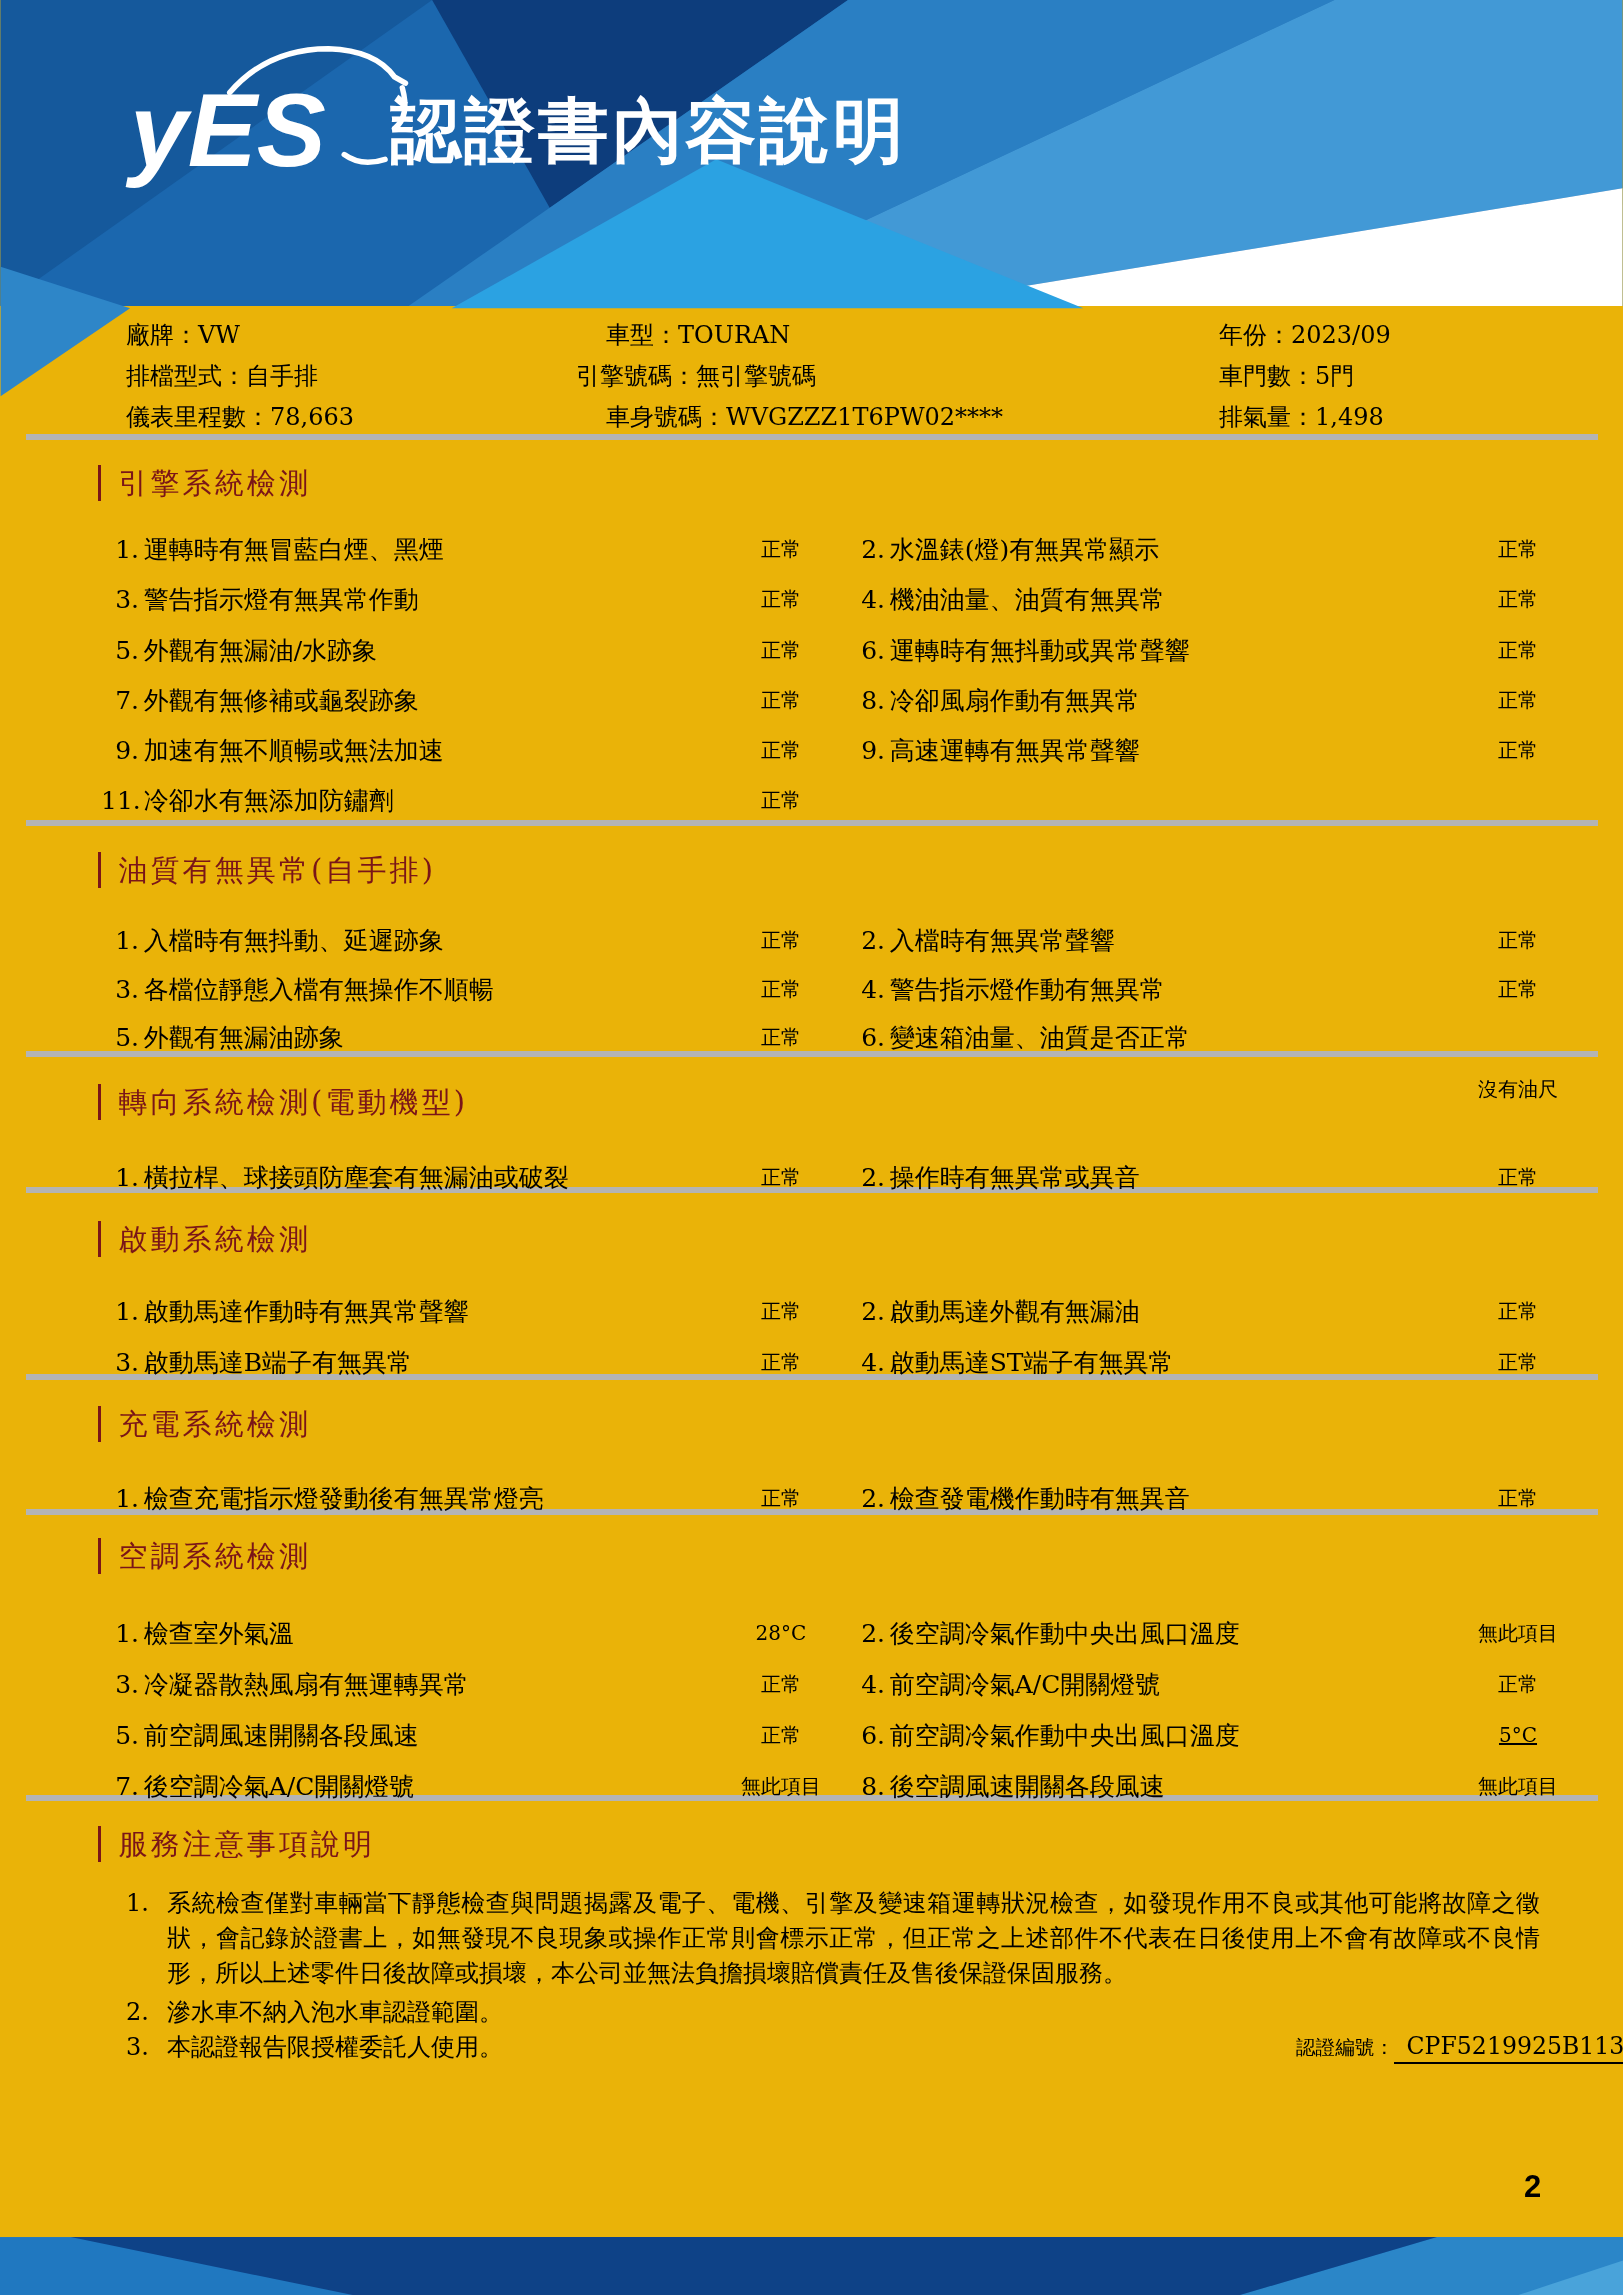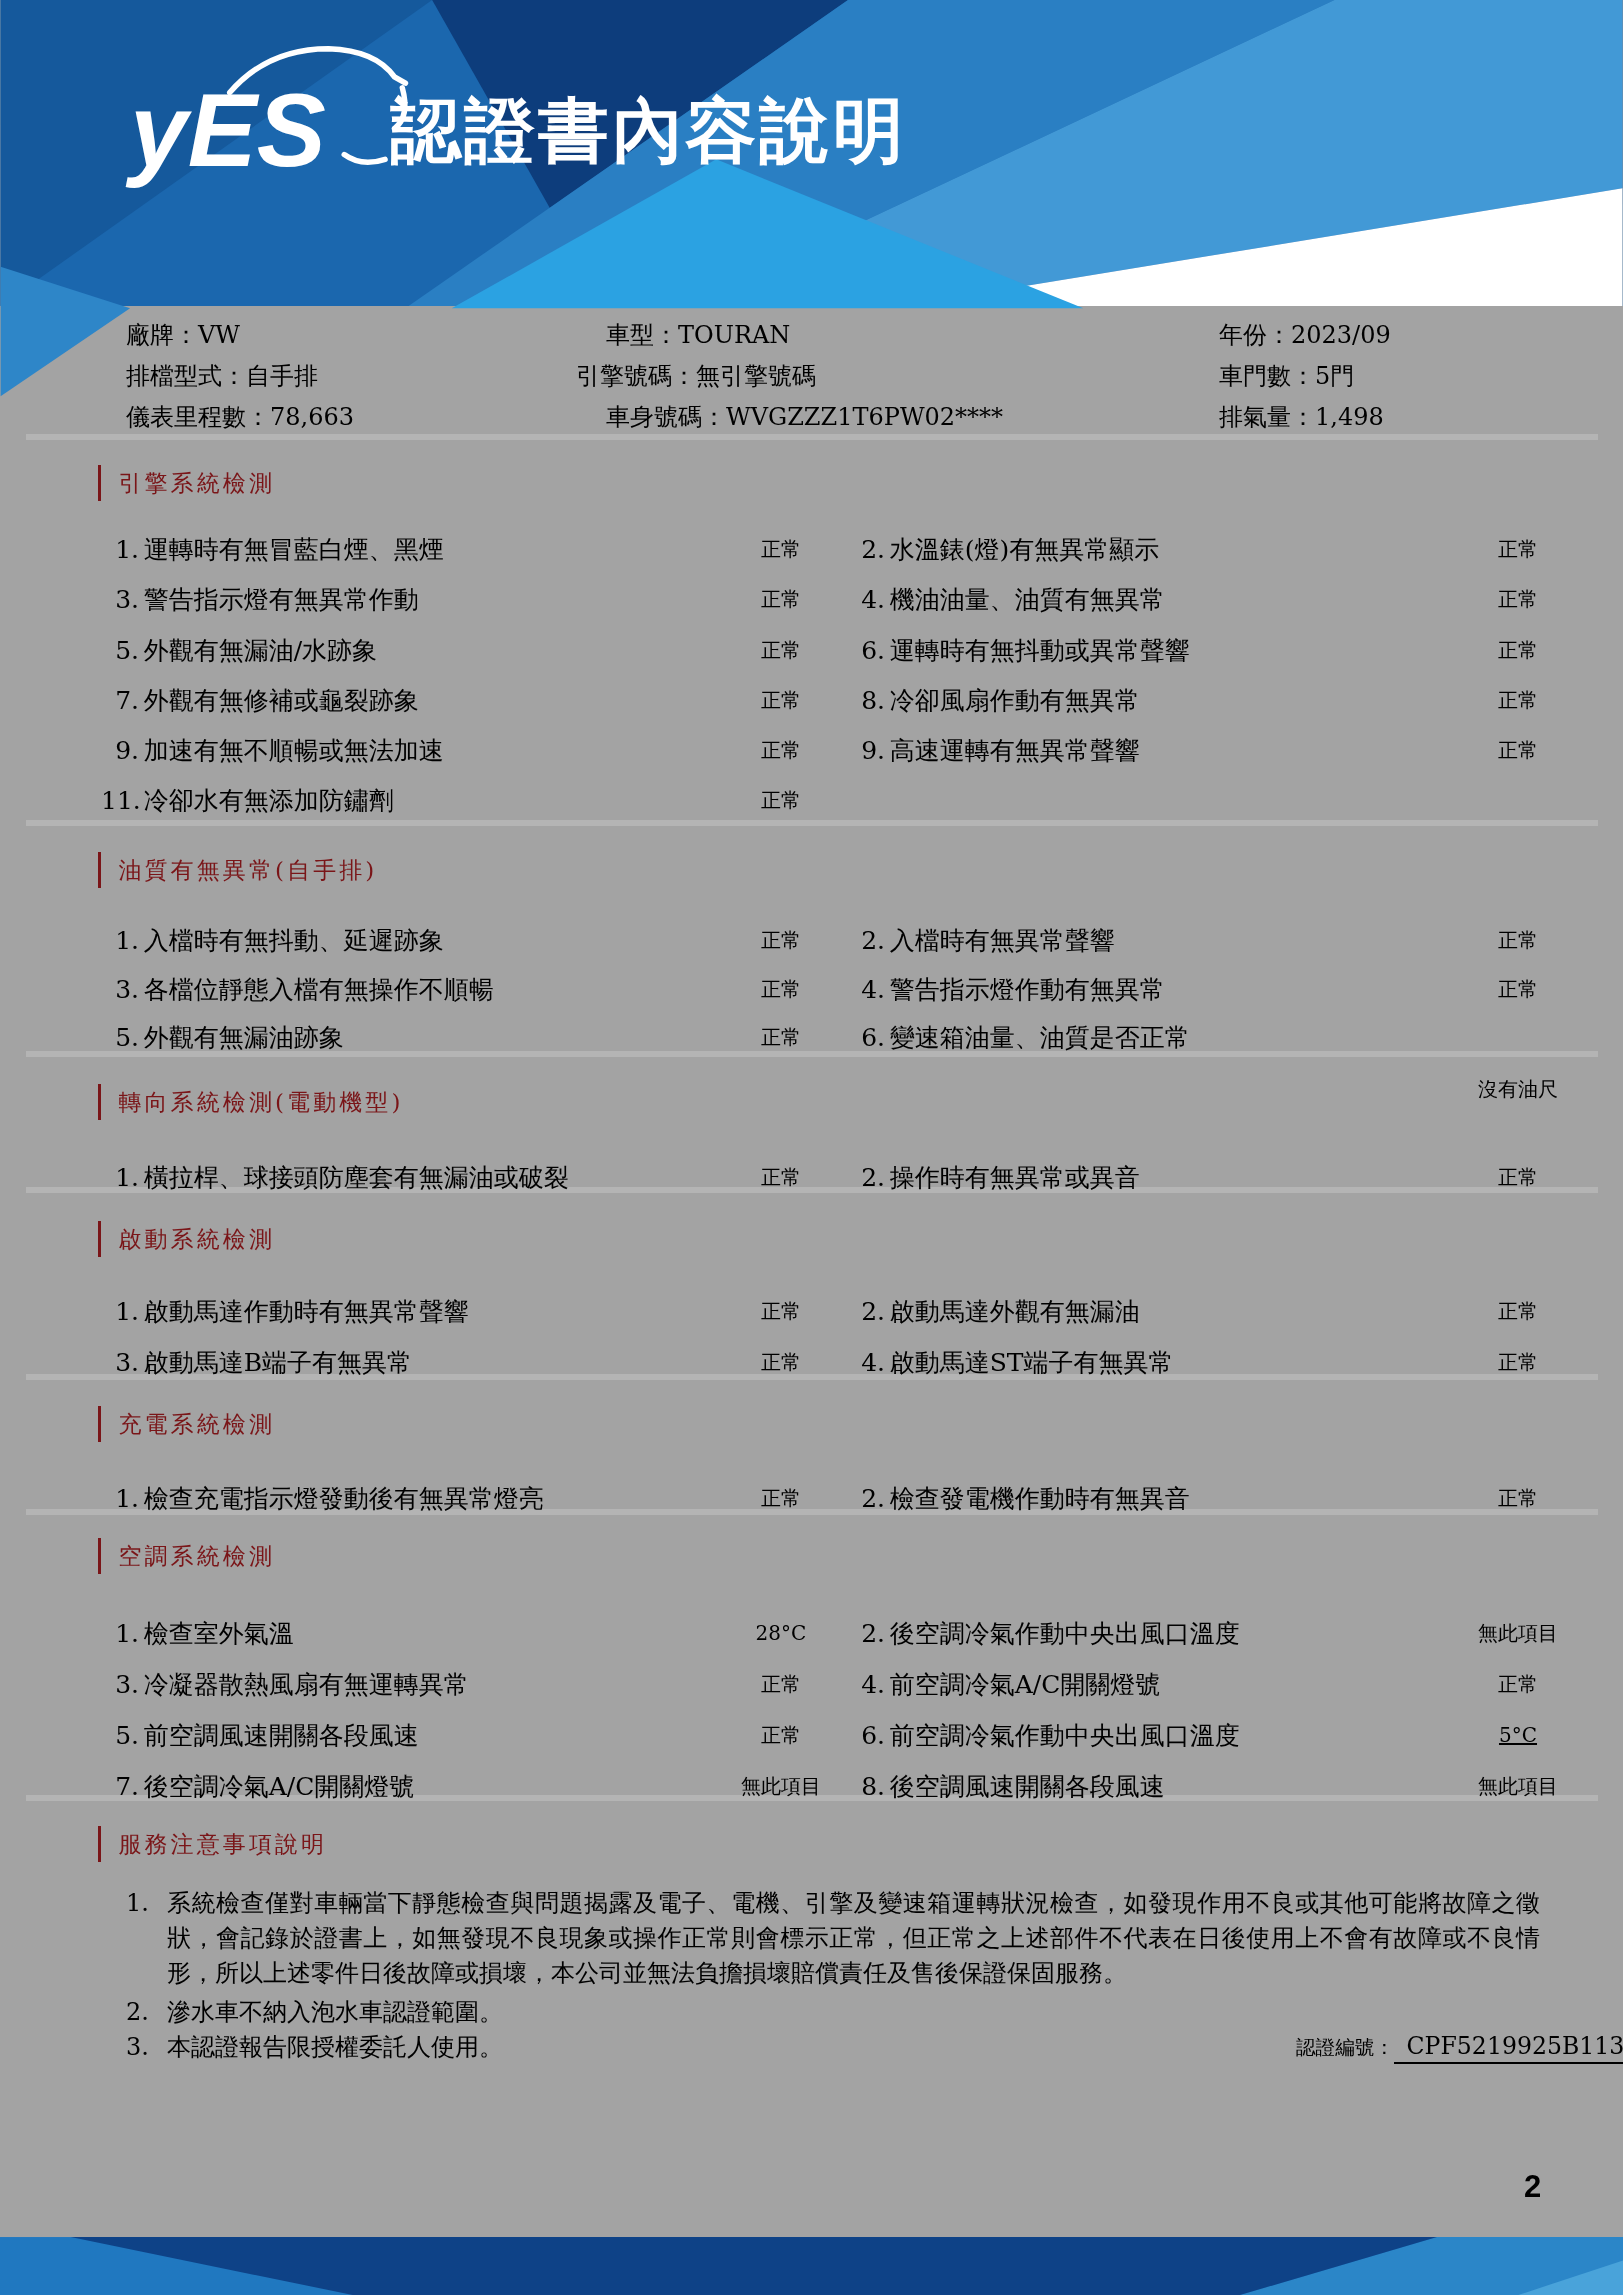--- a/index.html
+++ b/index.html
@@ -1,31 +1,31 @@
 <!DOCTYPE html>
 <html style="font-size:12.6px"><head>
 <meta charset="utf-8">
 <style>
   html,body{margin:0;padding:0;background:#e8e8e8;}
   .page{
     position:relative;
     width:1623px;height:2295px;
-    background:#a3a3a3;
+    background:#eab308;
     overflow:hidden;
     font-family:"DejaVu Serif","Liberation Serif",serif;
     color:#000;
   }
   .hdr-svg,.ftr-svg{position:absolute;left:0;display:block;}
   .hdr-svg{top:0;}
   .ftr-svg{top:2237px;}
   .rule{position:absolute;left:26px;width:1572px;height:5.5px;background:#b4b4b4;}
   .sec-title{
     position:absolute;left:98px;
     display:flex;align-items:flex-start;
-    color:#7a1518;font-size:23px;line-height:36px;letter-spacing:3.1px;
+    color:#7a1518;font-size:29px;line-height:36px;letter-spacing:3.1px;
     white-space:nowrap;
   }
   .sec-bar{width:3.1px;height:36px;background:#7a1518;margin-right:17.3px;flex:none;}
   .info-cell{position:absolute;font-size:24px;line-height:30px;white-space:nowrap;}
   .item-label{position:absolute;font-size:25px;line-height:31px;white-space:nowrap;display:flex;}
   .item-num{display:inline-block;width:38px;text-align:right;flex:none;}
   .item-text{margin-left:4.7px;}
   .item-status{position:absolute;width:212px;text-align:center;font-size:20px;line-height:31px;white-space:nowrap;}
   .note-item{position:absolute;left:126px;width:1414px;font-size:24px;line-height:35px;}
   .note-num{position:absolute;left:0;top:0;width:31px;}

